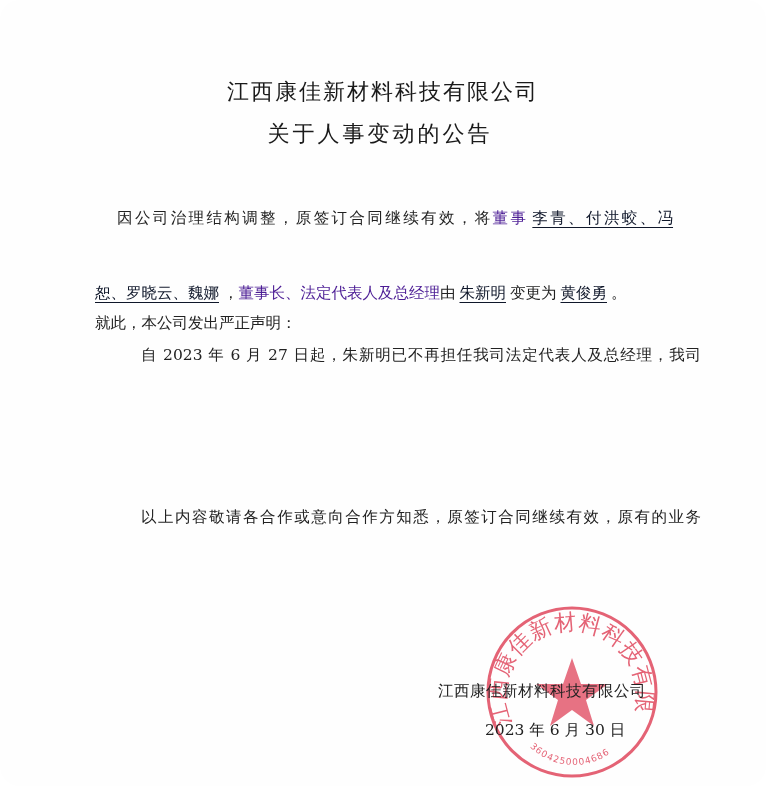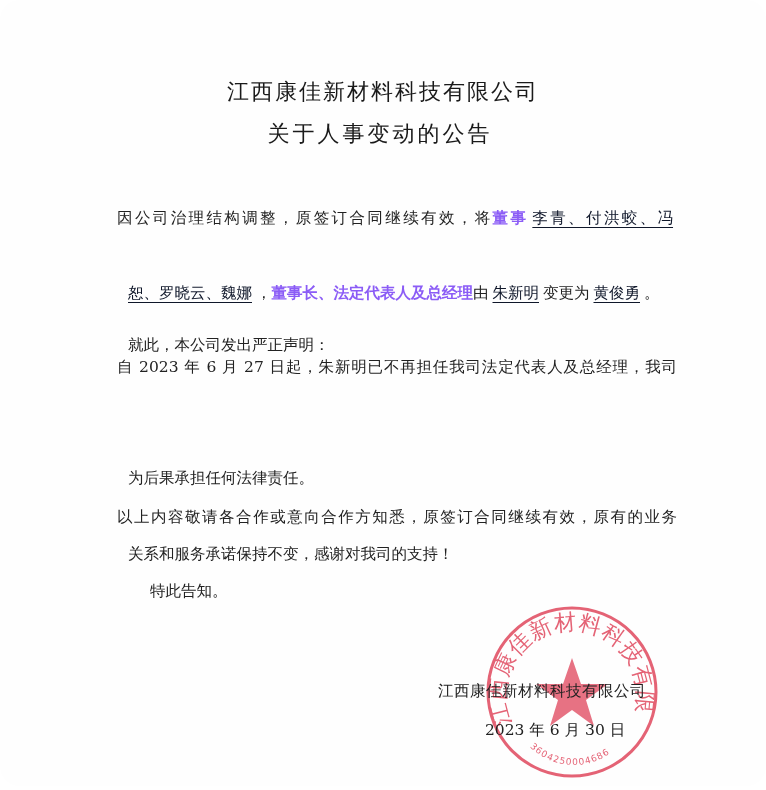--- a/index.html
+++ b/index.html
@@ -15,22 +15,22 @@
       font-size: 22px; letter-spacing: 2px; color: #1a1a1a;
     }
     .t1 { top: 77px; left: 0; }
     .t2 { top: 119px; left: -3px; letter-spacing: 3px; }
     .line {
       position: absolute; left: 95px; width: 582px; height: 24px;
       font-size: 15.5px; line-height: 24px; white-space: nowrap;
       text-align: justify; text-align-last: justify; color: #222;
     }
     .line.indent { left: 117px; width: 560px; }
-    .line.left { text-align: center; text-align-last: left; margin-left: 33px; }
-    .b { font-weight: bold; color: #8b5cf6; }
+    .line.left { text-align: center; text-align-last: left; }
+    .b { font-weight: normal; color: #4c1d95; }
     .u { text-decoration: underline; text-decoration-thickness: 1px; text-underline-offset: 4px; color: #0f172a; padding: 0 4px; }
     .sig {
       position: absolute; font-size: 15.5px; color: #222; white-space: nowrap; z-index: 3;
     }
     .stamp {
       position: absolute; left: 482px; top: 600px; width: 180px; height: 180px;
       z-index: 2; opacity: 0.85;
     }
   </style>
 </head>
@@ -40,29 +40,26 @@
 
   <div class="title t1">江西康佳新材料科技有限公司</div>
   <div class="title t2">关于人事变动的公告</div>
 
   <div class="line indent" style="top:206px;">
     <span>因公司治理结构调整，原签订合同继续有效，将</span><span class="b">董事</span><span class="u">李青、付洪蛟、冯</span>
   </div>
   <div class="line left" style="top:281px;">
     <span class="u" style="padding-left:0">恕、罗晓云、魏娜</span><span>，</span><span class="b">董事长、法定代表人及总经理</span><span>由</span><span class="u">朱新明</span><span>变更为</span><span class="u">黄俊勇</span><span>。</span>
   </div>
-  <div class="line left" style="top:333px;">就此，本公司发出严正声明：</div>
+  <div class="line left" style="top:311px;">就此，本公司发出严正声明：</div>
 
-  <div class="line indent" style="top:355px;">自 2023 年 6 月 27 日起，朱新明已不再担任我司法定代表人及总经理，我司</div>
-  <div class="line left" style="top:466px;">为后果承担任何法律责任。</div>
+  <div class="line indent" style="top:343px;margin-left:24px;">自 2023 年 6 月 27 日起，朱新明已不再担任我司法定代表人及总经理，我司</div>
 
-  <div class="line indent" style="top:505px;">以上内容敬请各合作或意向合作方知悉，原签订合同继续有效，原有的业务</div>
-  <div class="line left" style="top:542px;">关系和服务承诺保持不变，感谢对我司的支持！</div>
+  <div class="line indent" style="top:505px;margin-left:24px;">以上内容敬请各合作或意向合作方知悉，原签订合同继续有效，原有的业务</div>
 
-  <div class="line indent left" style="top:579px;">特此告知。</div>
 
   <svg class="stamp" viewBox="0 0 180 180">
     <defs>
       <path id="arcTop" d="M 32 128 A 66 66 0 1 1 150 122"></path>
       <path id="arcBot" d="M 42 140 A 62 62 0 0 0 140 142"></path>
     </defs>
     <circle cx="90" cy="92" r="84" fill="none" stroke="#e0485e" stroke-width="3"></circle>
     <polygon points="90,58 99,84 126,84 104,100 112,126 90,110 68,126 76,100 54,84 81,84" fill="#e0485e" opacity="0.9"></polygon>
     <text font-family="DejaVu Serif, serif" font-size="22" fill="#e0485e" letter-spacing="1">
       <textPath href="#arcTop" startOffset="2%">江西康佳新材料科技有限公司</textPath>

